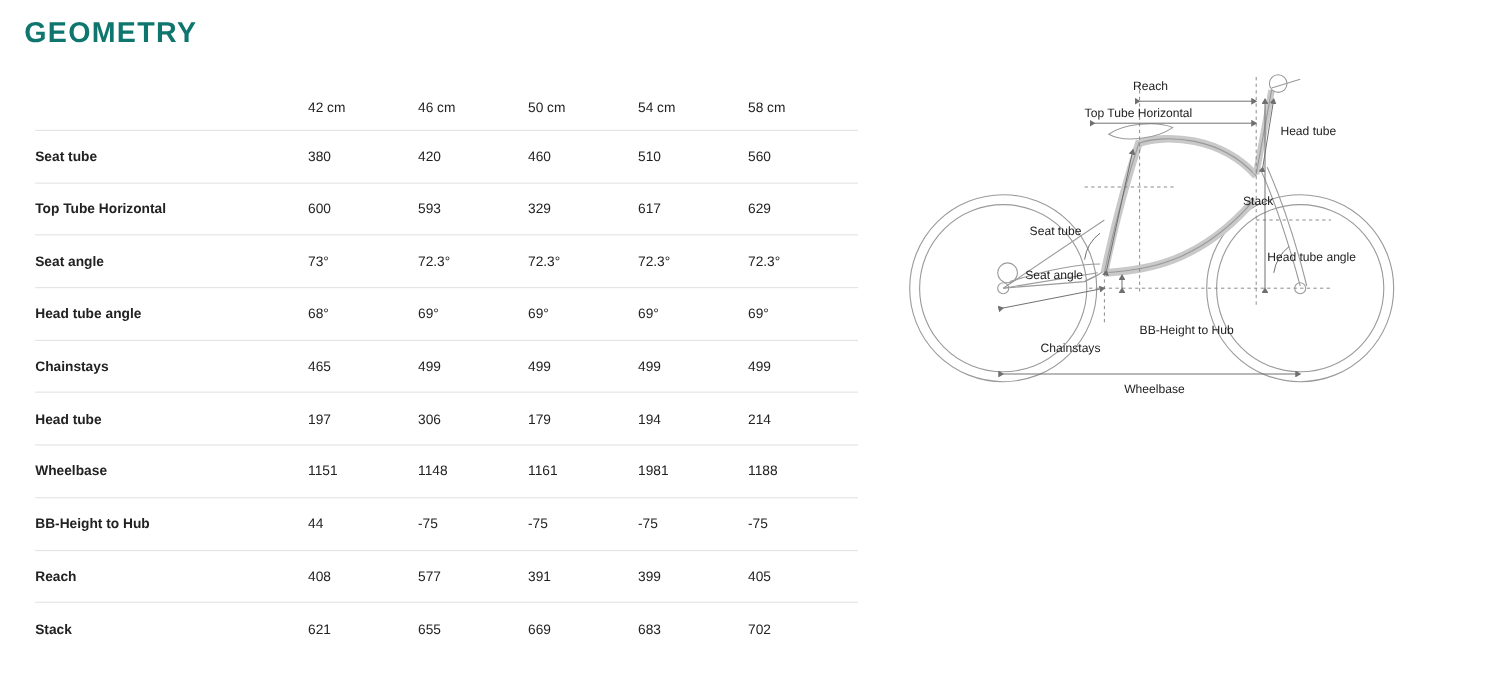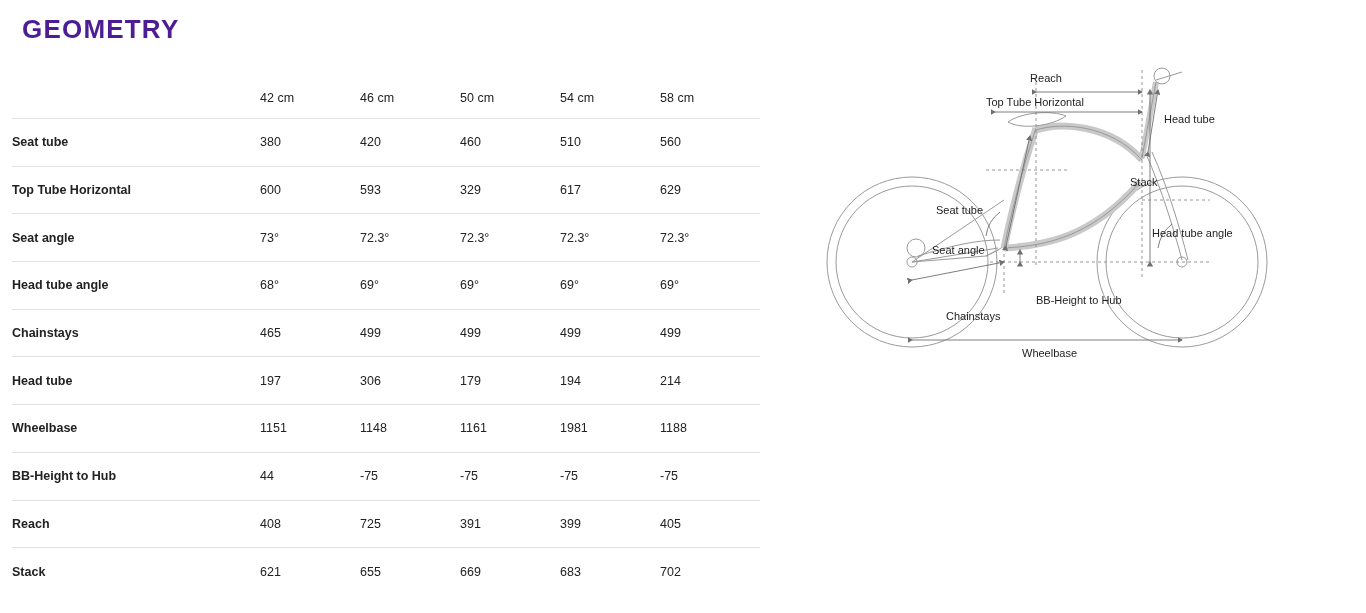--- a/index.html
+++ b/index.html
@@ -15,26 +15,26 @@
     overflow: hidden;
     position: relative;
   }
   .page-title {
     position: absolute;
     left: 22px;
     top: 14px;
     font-size: 26px;
     font-weight: bold;
     letter-spacing: 1.2px;
-    color: #4c1d95;
+    color: #0f766e;
   }
   
   .geo-table-wrap {
     position: absolute;
-    left: 12px;
+    left: 32px;
     top: 78px;
     width: 740px;
   }
   table.geo {
     border-collapse: collapse;
     width: 740px;
     table-layout: fixed;
   }
   table.geo th, table.geo td {
     text-align: left;
@@ -164,21 +164,21 @@
         <th>BB-Height to Hub</th>
         <td class="val">44</td>
         <td class="val">-75</td>
         <td class="val">-75</td>
         <td class="val">-75</td>
         <td class="val">-75</td>
       </tr>
       <tr>
         <th>Reach</th>
         <td class="val">408</td>
-        <td class="val">725</td>
+        <td class="val">577</td>
         <td class="val">391</td>
         <td class="val">399</td>
         <td class="val">405</td>
       </tr>
       <tr>
         <th>Stack</th>
         <td class="val">621</td>
         <td class="val">655</td>
         <td class="val">669</td>
         <td class="val">683</td>

